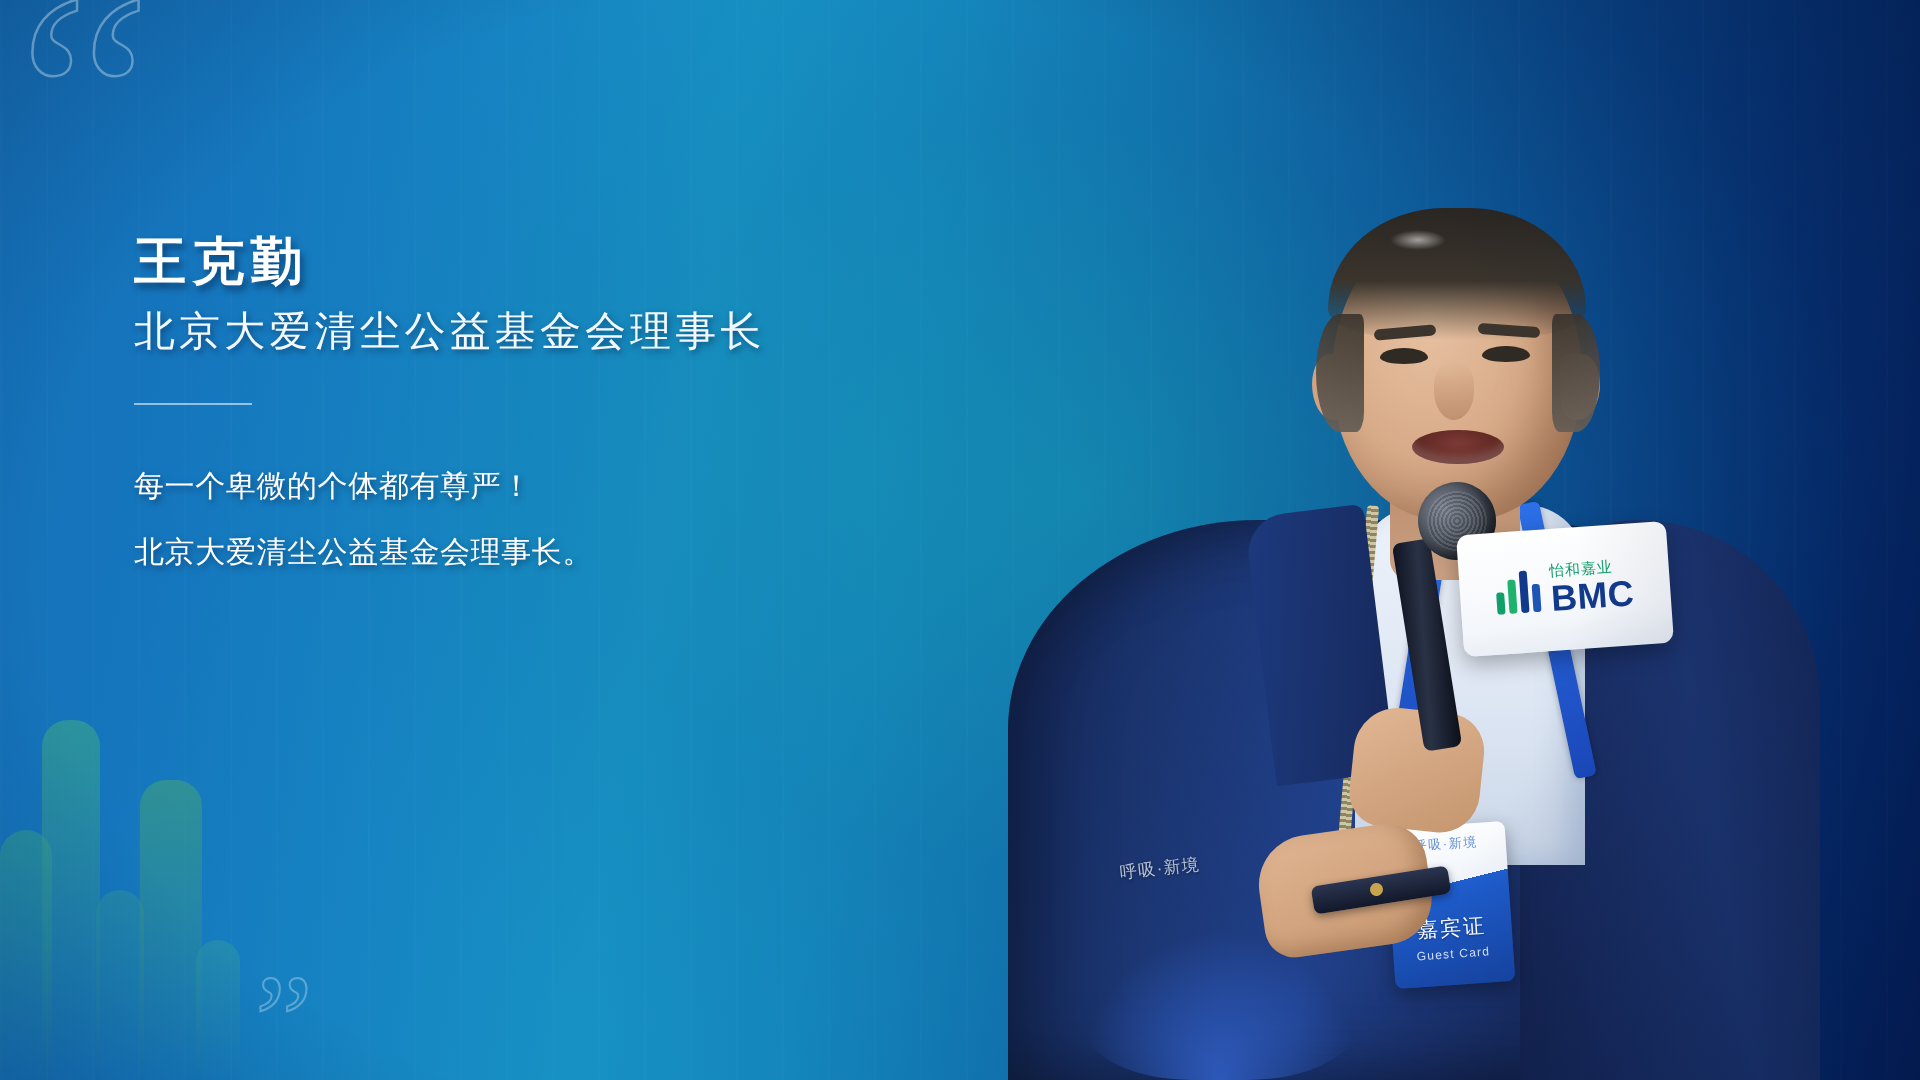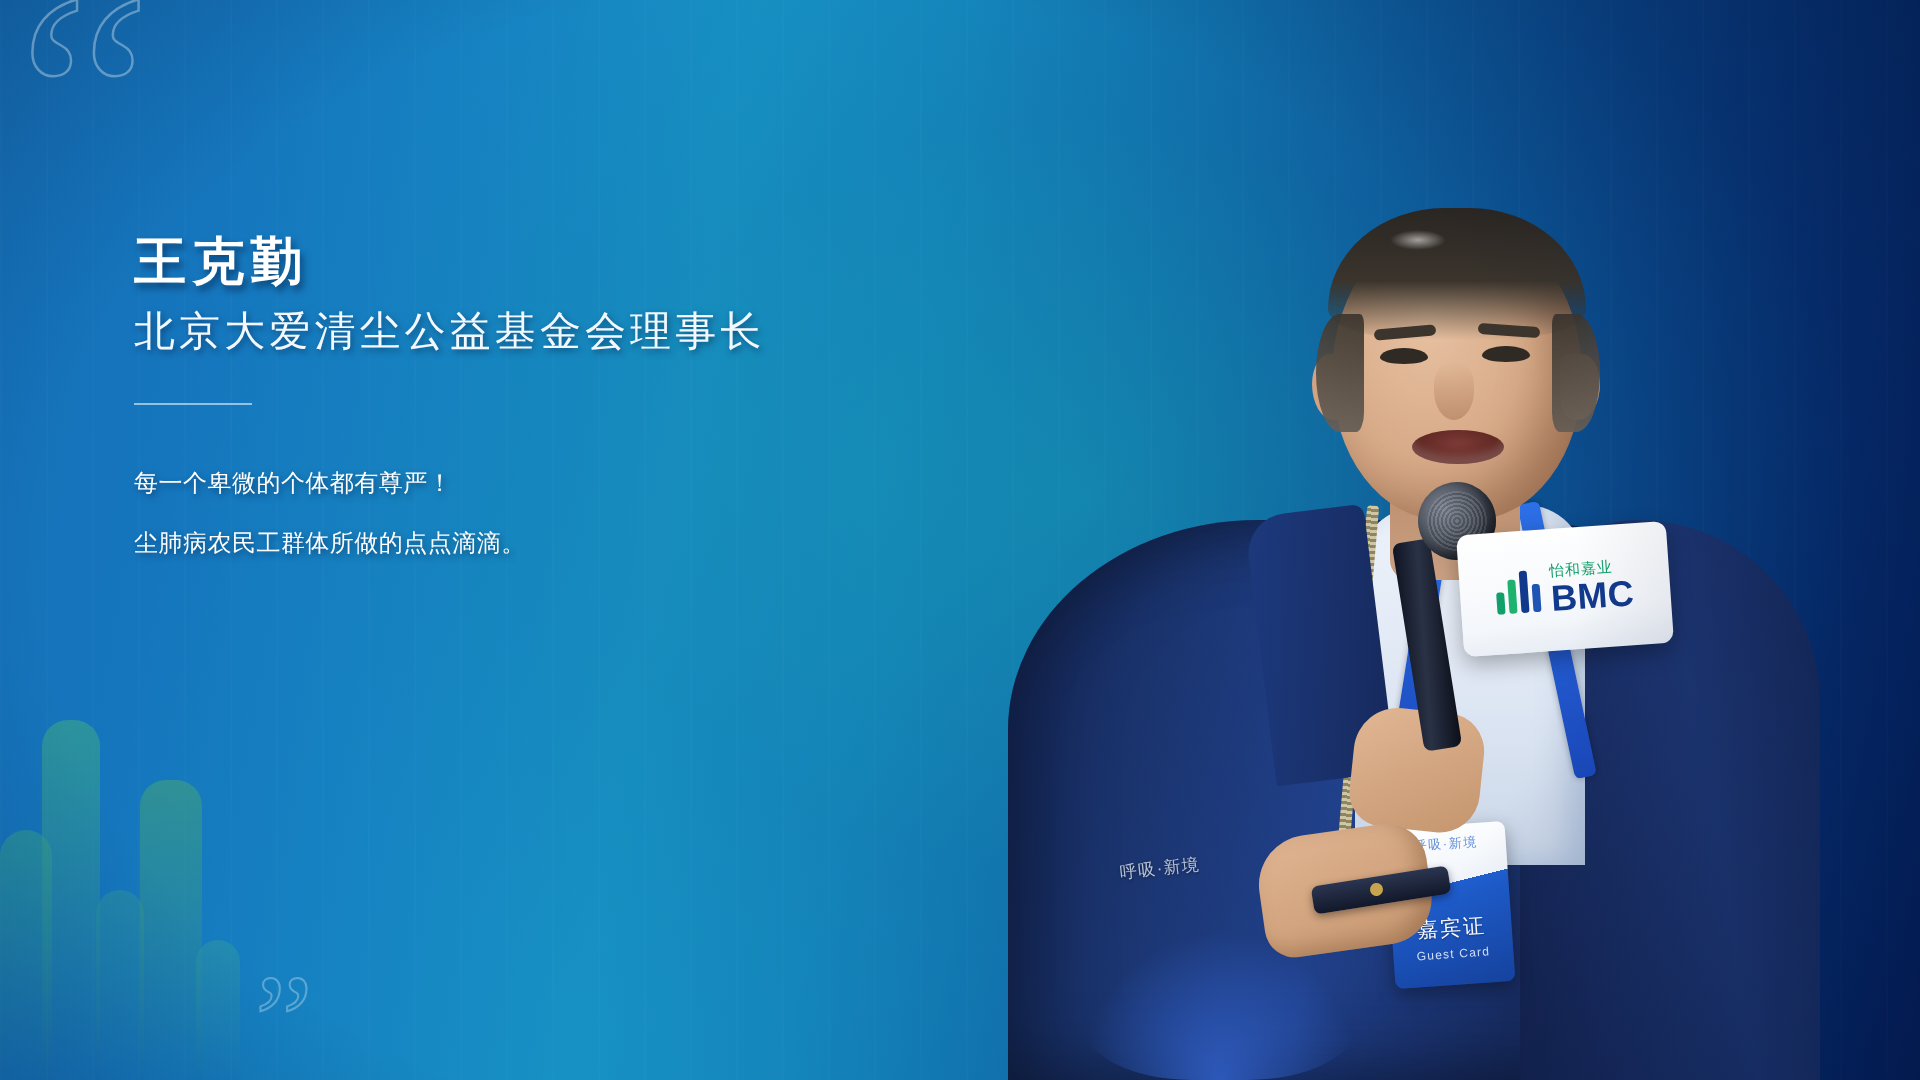--- a/index.html
+++ b/index.html
@@ -64,21 +64,21 @@
     font-size:41px; font-weight:400; color:#f2f8ff; letter-spacing:.10em;
     text-shadow:2px 3px 6px rgba(1,24,58,.5);
     white-space:nowrap;
   }
   #divider {
     margin-top:44px; width:118px; height:2px;
     background:rgba(255,255,255,0.55);
   }
   #quote-lines { margin-top:66px; }
   .quote-line {
-    font-size:24px; color:#ffffff; letter-spacing:.02em;
+    font-size:30px; color:#ffffff; letter-spacing:.02em;
     line-height:1.0; margin-bottom:36px;
     text-shadow:2px 3px 6px rgba(1,24,58,.50);
     white-space:nowrap;
   }
   .quote-line:last-child { margin-bottom:0; }
 
   
   #photo { position:absolute; right:0; bottom:0; width:960px; height:1080px; }
 
   .pz { position:absolute; }
@@ -322,17 +322,17 @@
 
   <div class="quote-mark" id="quote-open">“</div>
   <div class="quote-mark" id="quote-close">”</div>
 
   <div id="text-block">
     <div id="speaker-name">王克勤</div>
     <div id="speaker-title">北京大爱清尘公益基金会理事长</div>
     <div id="divider"></div>
     <div id="quote-lines">
         <div class="quote-line">每一个卑微的个体都有尊严！</div>
-        <div class="quote-line">尘肺病农民工群体所做的点点滴滴。</div>
+        <div class="quote-line">北京大爱清尘公益基金会理事长。</div>
       </div>
   </div>
 
 </div>
 
 </body></html>

